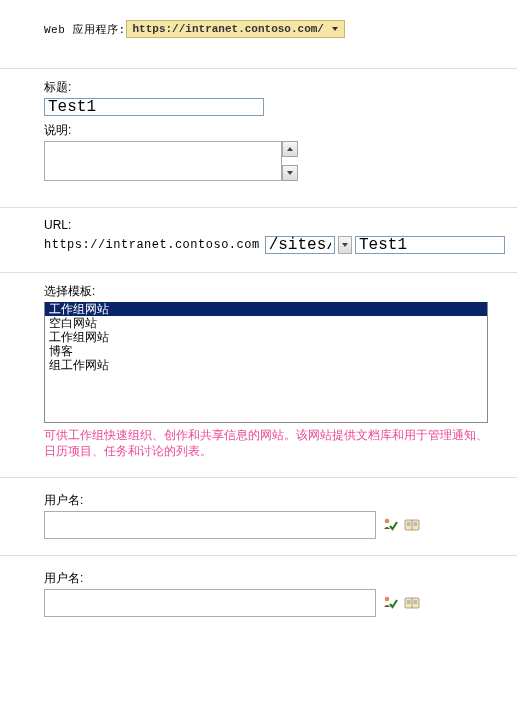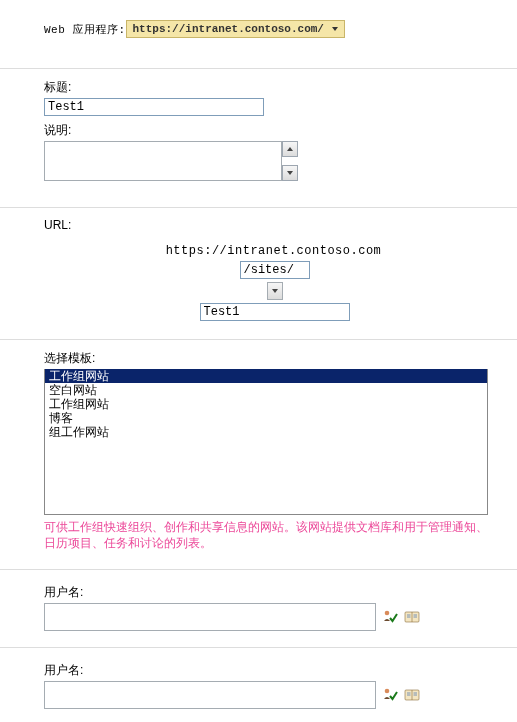--- a/index.html
+++ b/index.html
@@ -48,21 +48,21 @@
   .webapp-drop .caret {
     margin-left: 8px;
     width: 0; height: 0;
     border-left: 3px solid transparent;
     border-right: 3px solid transparent;
     border-top: 4px solid #333;
   }
   input[type="text"].std {
     border: 1px solid #7f9db9;
     font-family: "Courier New", monospace;
-    font-size: 12px;
+    font-size: 16px;
     padding: 1px 3px;
     height: 18px;
     background: #fff;
   }
   .title-input { width: 220px; }
   .url-path-input { width: 70px; }
   .url-name-input { width: 150px; }
   .desc-wrap {
     display: flex;
     align-items: flex-start;
@@ -96,22 +96,21 @@
   .spin-btn .tri-up {
     width:0;height:0;border-left:3px solid transparent;border-right:3px solid transparent;border-bottom:4px solid #444;
   }
   .spin-btn .tri-down {
     width:0;height:0;border-left:3px solid transparent;border-right:3px solid transparent;border-top:4px solid #444;
   }
   .url-row {
     display: flex;
     align-items: center;
     gap: 3px;
-    margin-top: 12px;
-    flex-direction: column;
+    margin-top: 4px;
   }
   .url-prefix {
     font-family: "Courier New", monospace;
     font-size: 12px;
     letter-spacing: 0.5px;
     padding-right: 2px;
   }
   .mini-drop {
     width: 16px;
     height: 18px;
@@ -138,21 +137,21 @@
     top: 1px;
   }
   .tab + .tab { border-left: none; }
   .tab.active {
     background: #fff;
     border-bottom: 1px solid #fff;
   }
   .tabs-outer { width: 444px; }
   .template-list {
     width: 444px;
-    height: 146px;
+    height: 121px;
     border: 1px solid #888;
     border-top: none;
     background: #fff;
     overflow: hidden;
     padding: 0;
   }
   .template-item {
     padding: 0 4px;
     font-size: 12px;
     line-height: 14px;

